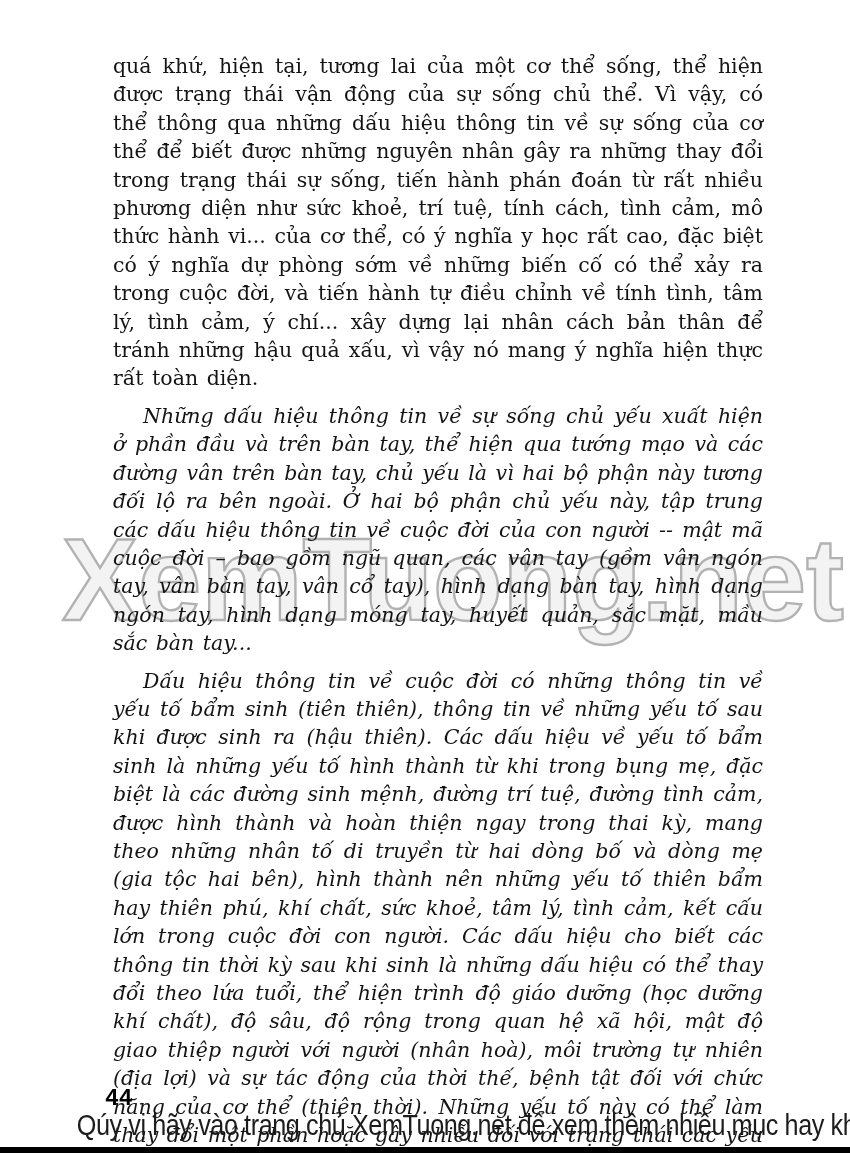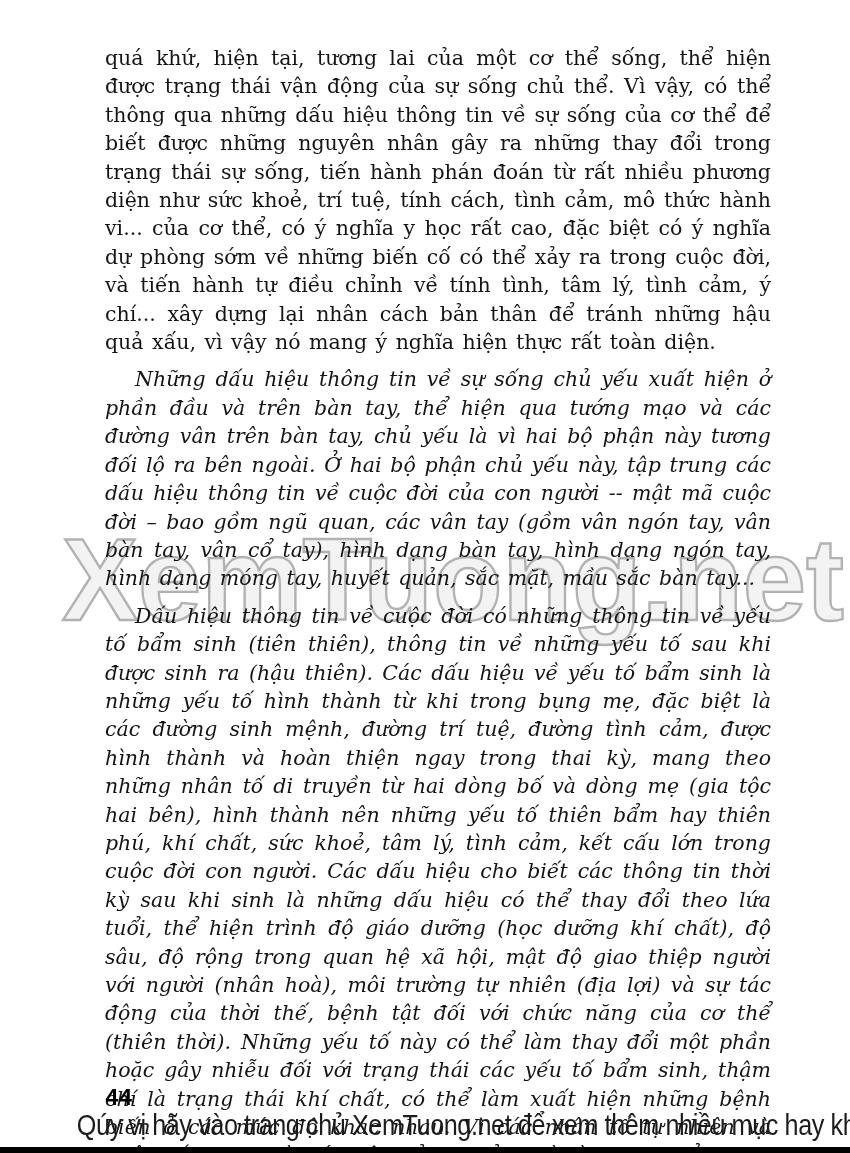--- a/index.html
+++ b/index.html
@@ -30,21 +30,21 @@
     top: 44px;
     width: 666px;
     z-index: 2;
     font-family: "DejaVu Serif", serif;
     font-size: 20.5px;
     line-height: 28.4px;
     color: #141414;
     text-align: justify;
     word-spacing: 2px;
   }
-  .text-block p { margin: 0; }
+  .text-block p { margin: 8px; }
   .text-block p + p { margin-top: 9px; font-style: italic; }
   .text-block p.indent { text-indent: 30px; }
 
   .page-number {
     position: absolute;
     left: 105px;
     top: 1086px;
     z-index: 3;
     font-family: Liberation Mono, monospace;
     font-weight: bold;

